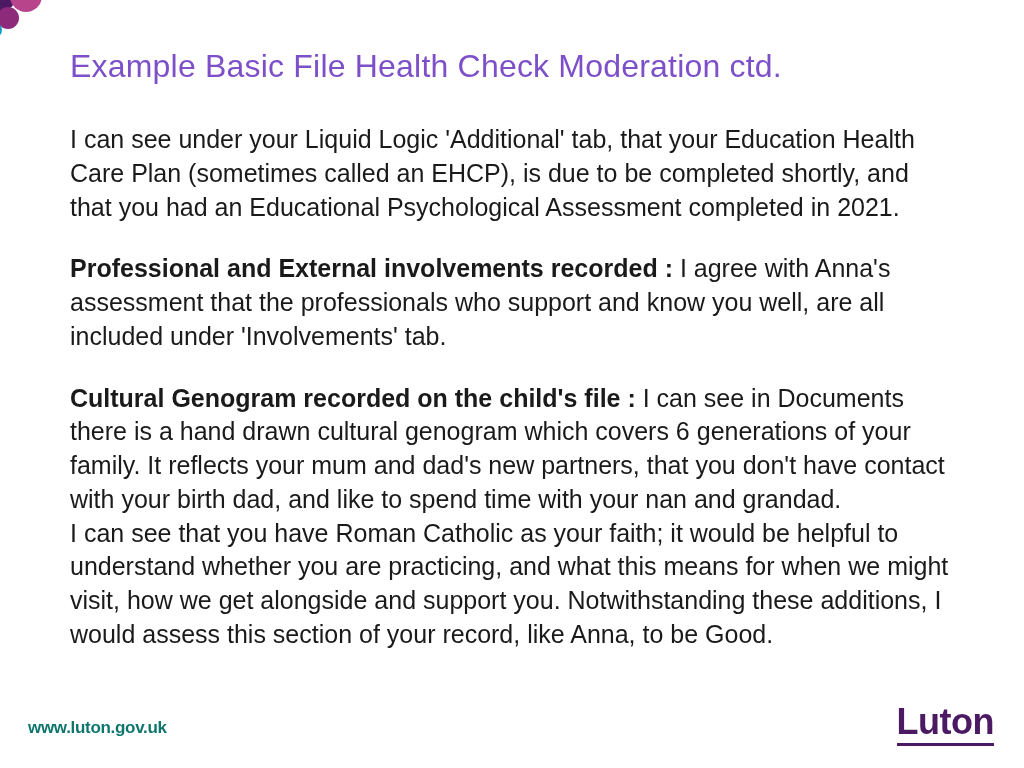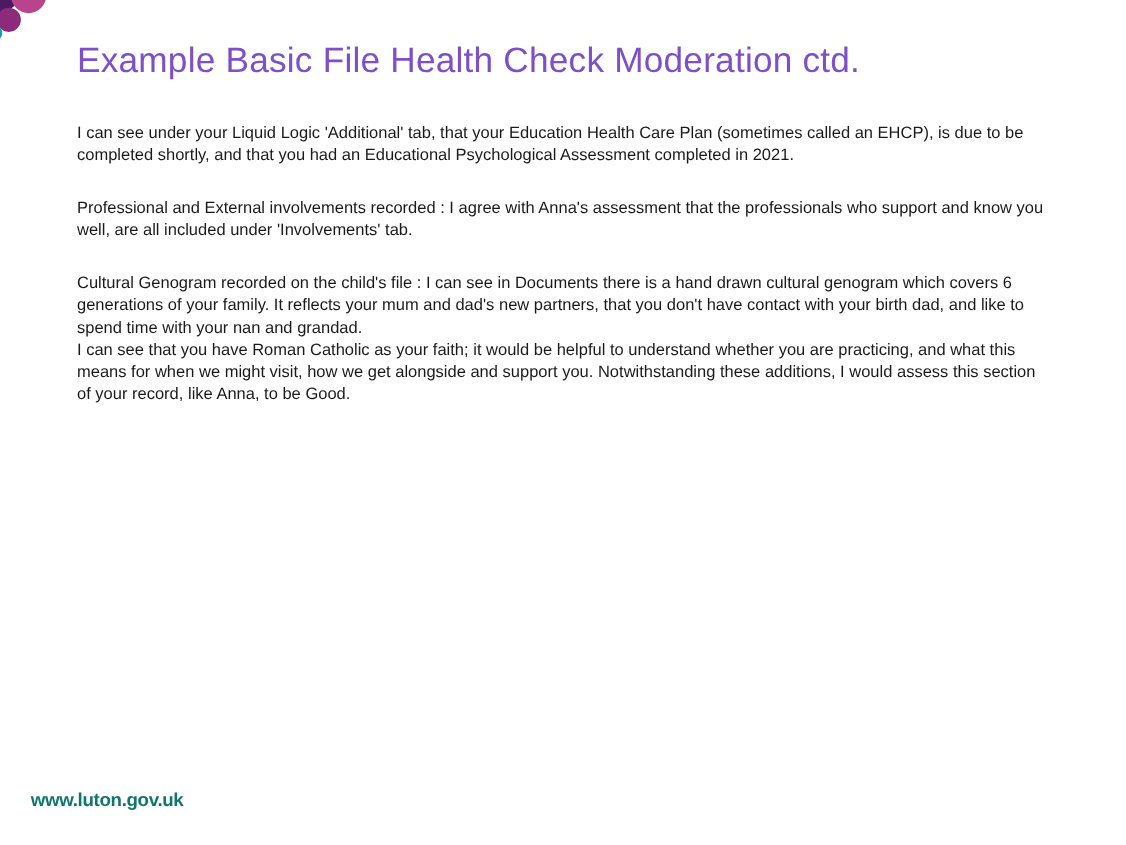--- a/index.html
+++ b/index.html
@@ -10,37 +10,37 @@
     position: relative;
   }
   .decoration {
     position: absolute;
     top: -10px;
     left: -10px;
     width: 80px;
     height: 60px;
   }
   .slide {
-    padding: 36px 70px 0 70px;
+    padding: 48px 70px 0 70px;
   }
   .title {
     color: #7d4fc9;
     font-size: 32px;
     font-weight: 400;
     margin-bottom: 38px;
     letter-spacing: 0.2px;
   }
   .content {
     color: #1a1a1a;
-    font-size: 15px;
+    font-size: 25px;
     line-height: 1.35;
   }
   .content p { margin-bottom: 28px; }
   .content p:last-child { margin-bottom: 0; }
-  .content .bold { font-weight: 400; text-align: right; }
+  .content .bold { font-weight: 700; text-align: right; }
   .footer-url {
     position: absolute;
     left: 28px;
     bottom: 30px;
     font-weight: 700;
     font-size: 17px;
     color: #0f766e;
     letter-spacing: -0.3px;
   }
   .footer-logo {
@@ -85,14 +85,15 @@
     <p>
       <span class="bold">Cultural Genogram recorded on the child's file : </span><span>I can see in Documents there is a hand drawn cultural genogram which covers 6 generations of your family. It reflects your mum and dad's new partners, that you don't have contact with your birth dad, and like to spend time with your nan and grandad.</span><br>
       <span>I can see that you have Roman Catholic as your faith; it would be helpful to understand whether you are practicing, and what this means for when we might visit, how we get alongside and support you. Notwithstanding these additions, I would assess this section of your record, like Anna, to be Good.</span>
     </p>
   </div>
 </div>
 
 <div class="footer-url">www.luton.gov.uk</div>
 
 <div class="footer-logo">
+  <div class="brand">Luton</div>
   <div class="underline"></div>
 </div>
 
 </body></html>

